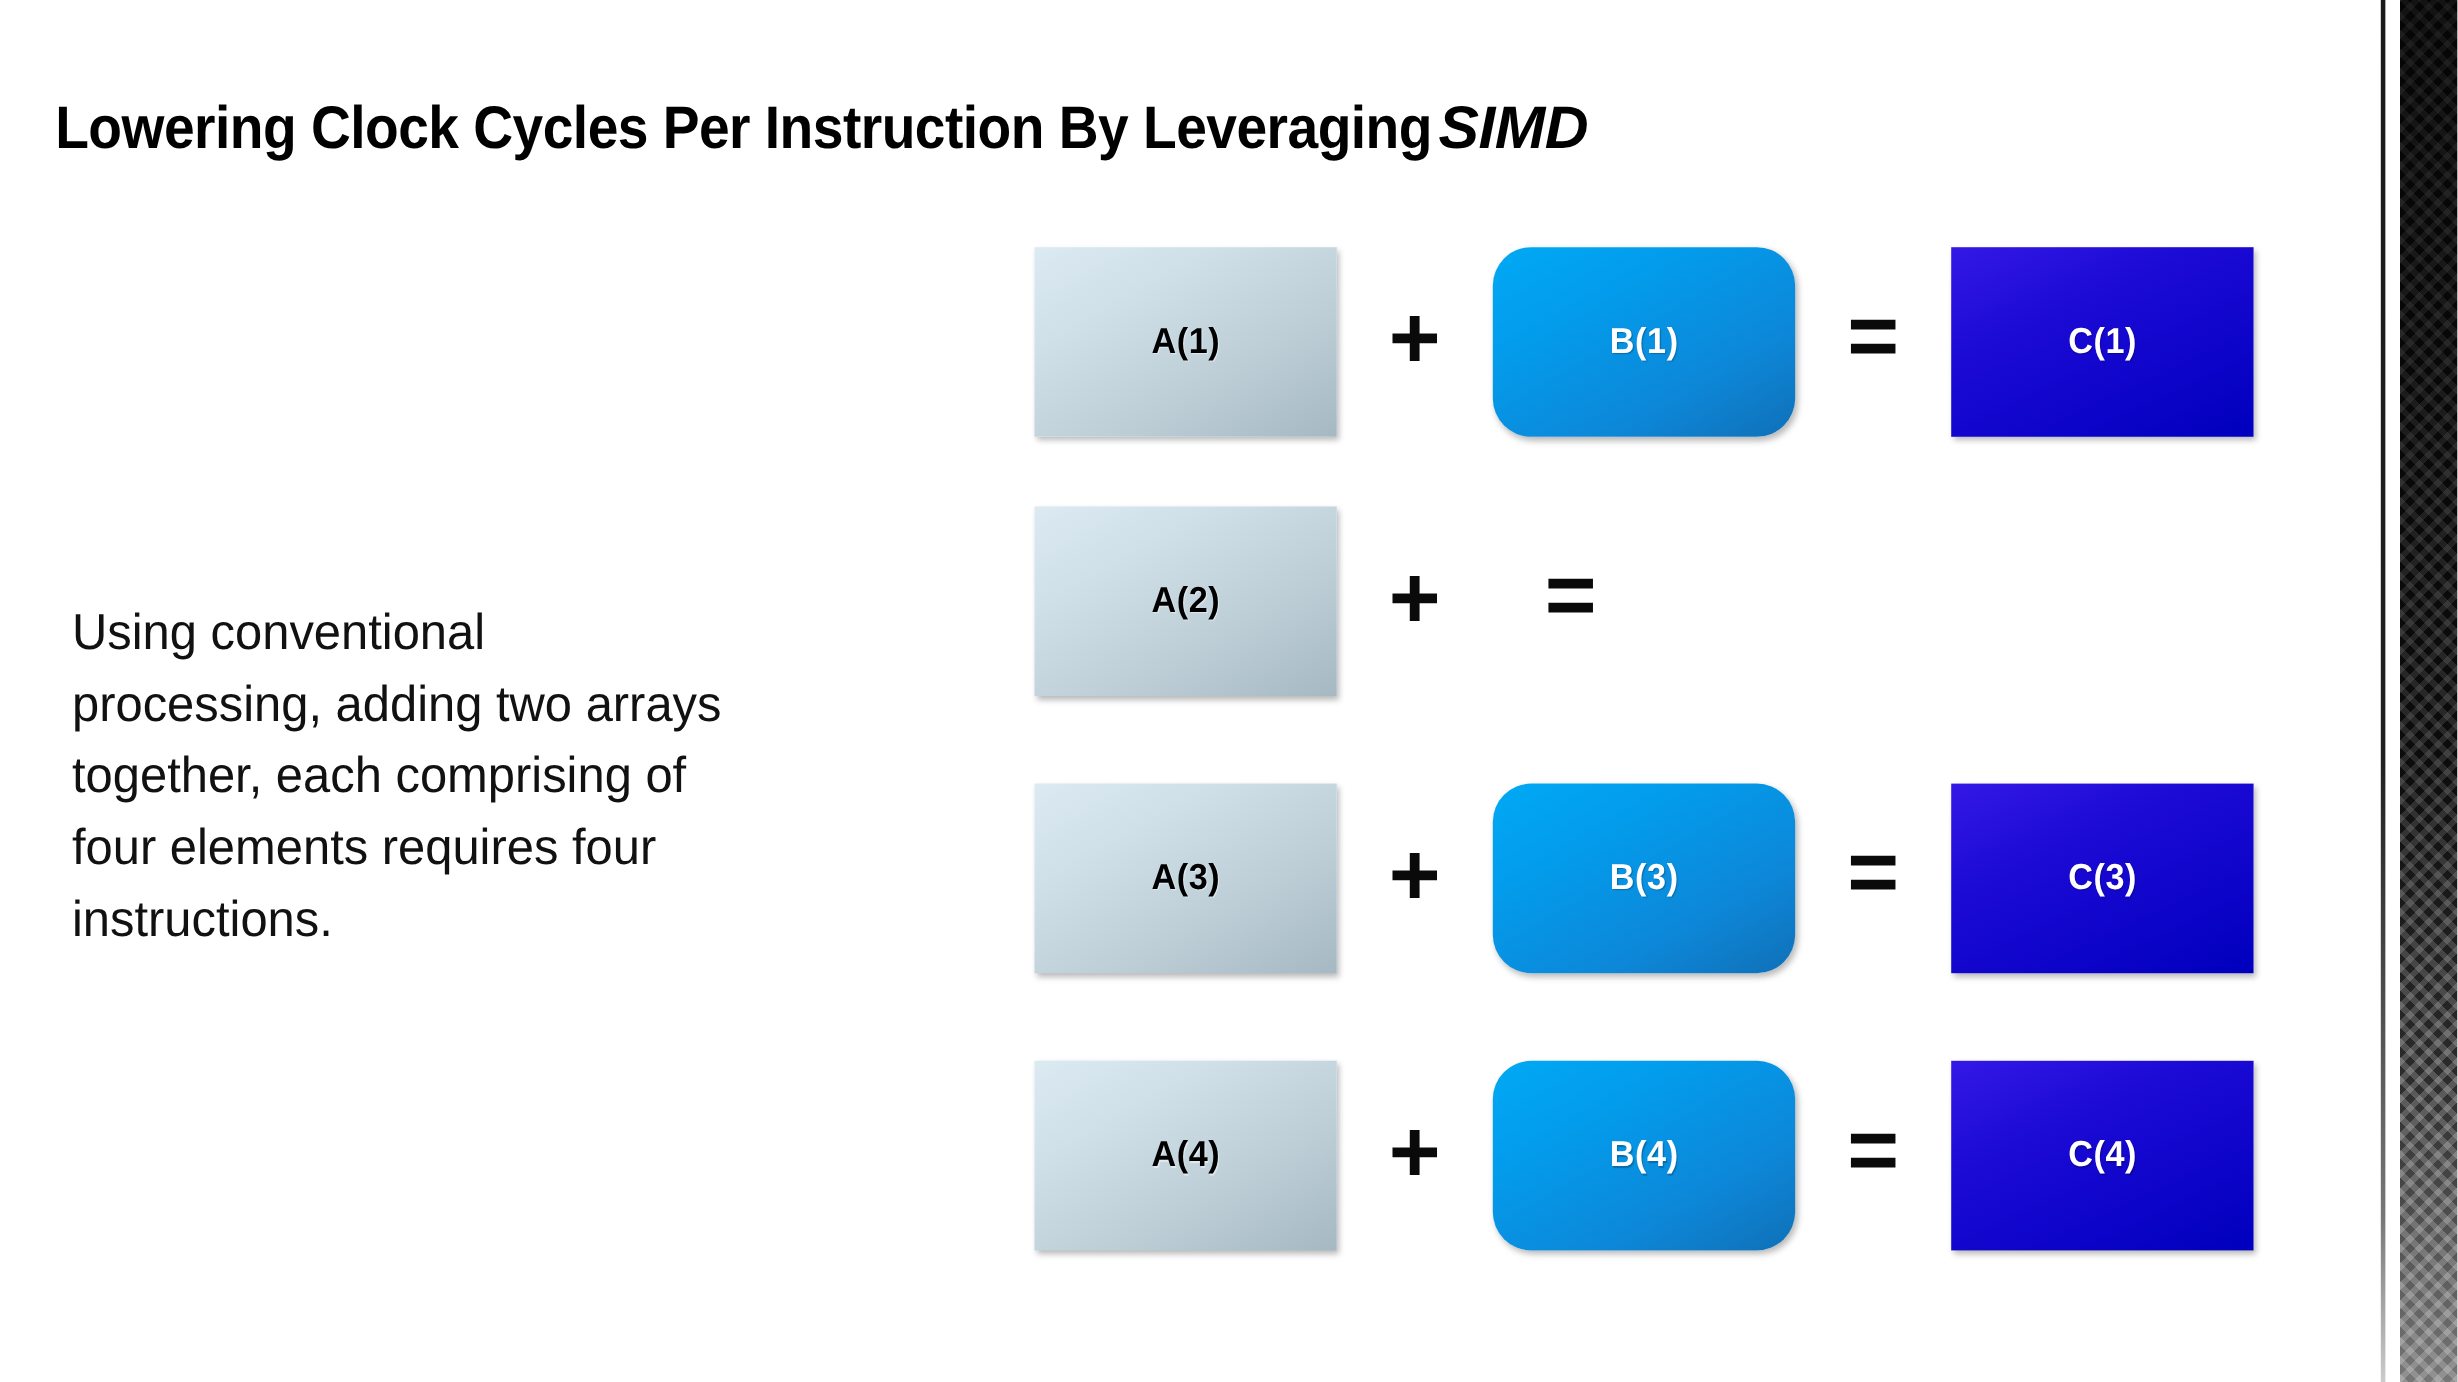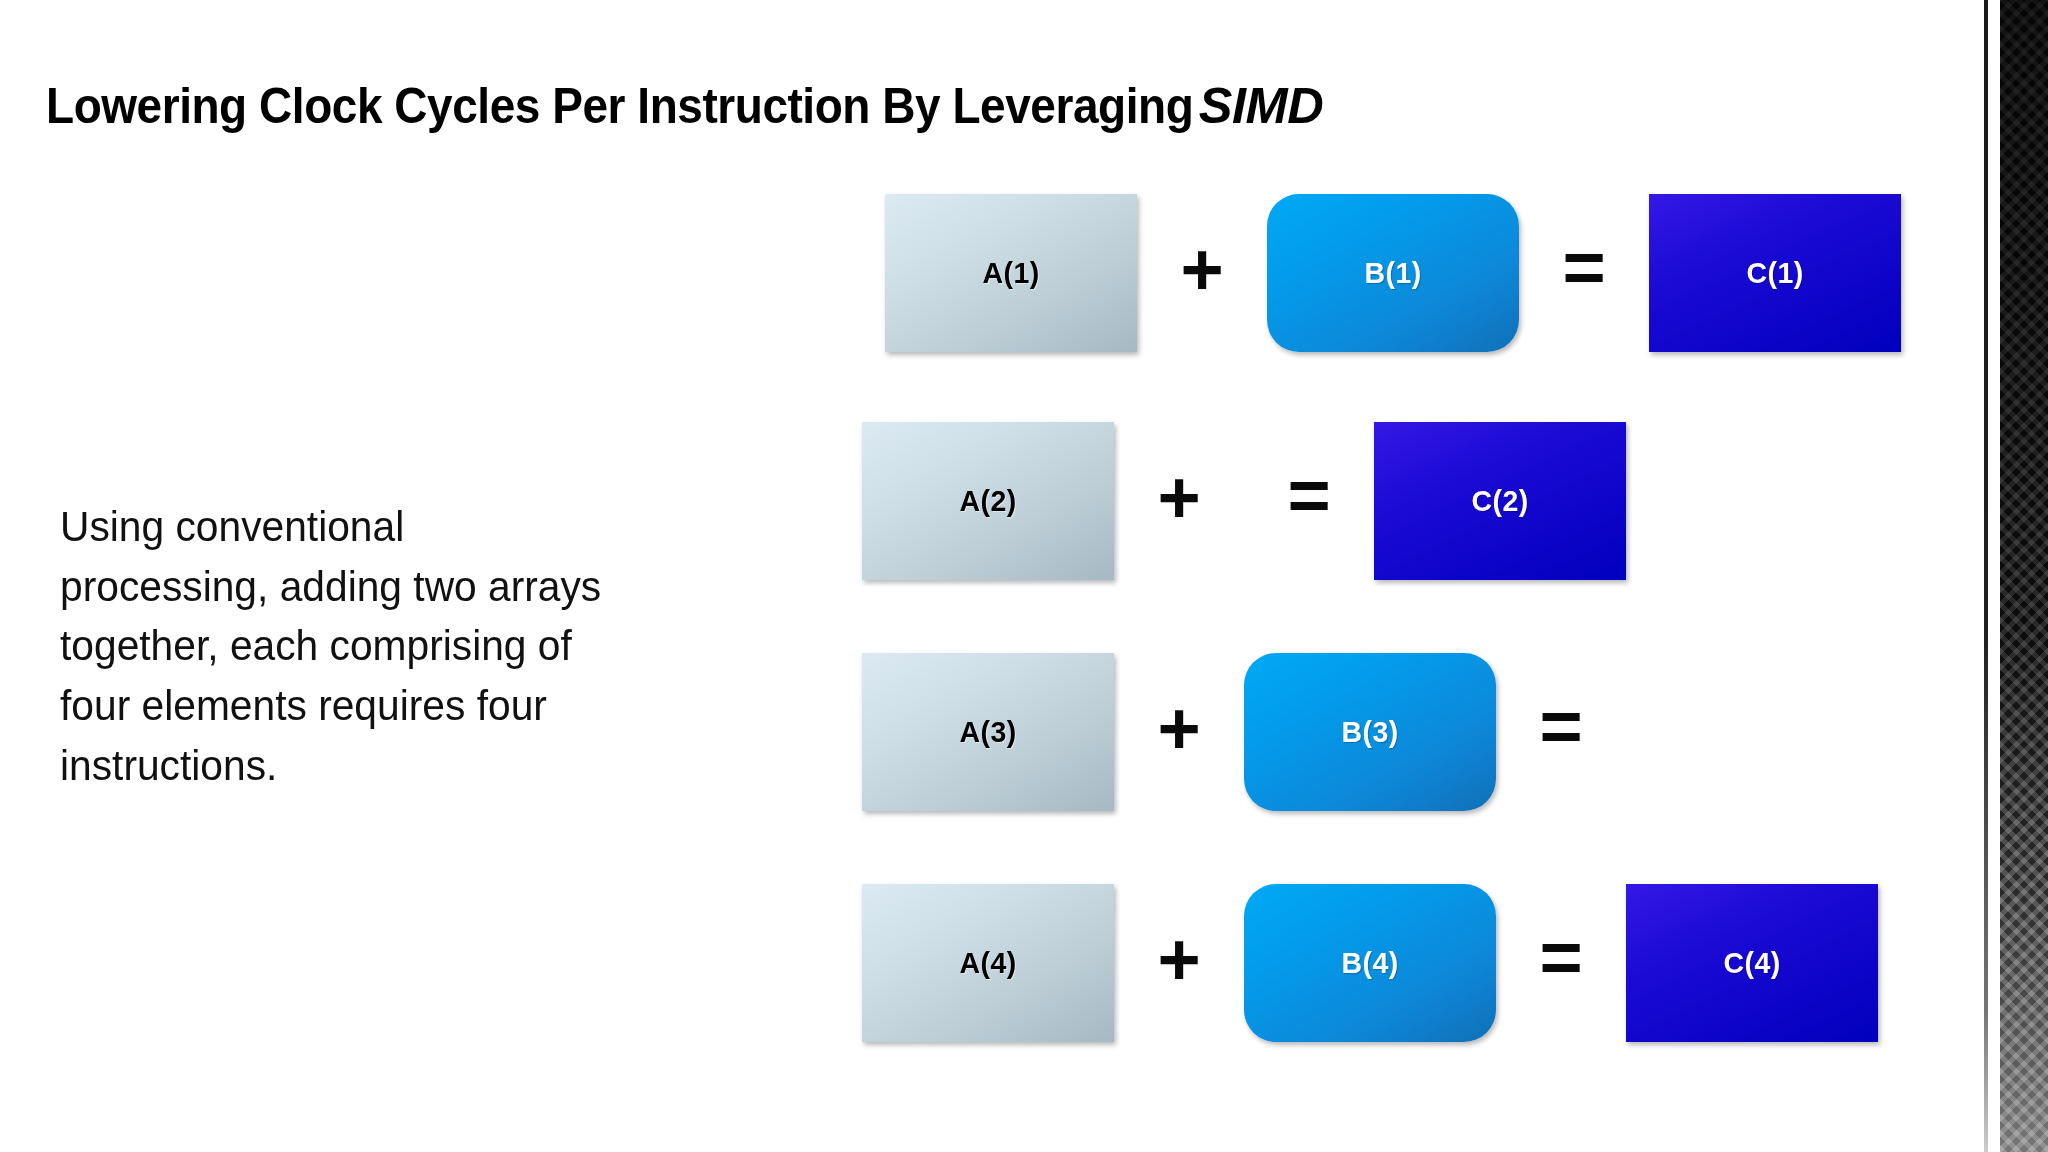--- a/index.html
+++ b/index.html
@@ -72,21 +72,21 @@
     height: 860px;
   }
   .eq-row {
     position: absolute;
     left: 0;
     width: 1020px;
     height: 158px;
     display: flex;
     align-items: center;
   }
-  .eq-row.r0 { top: 4px; margin-left: 23px; }
+  .eq-row.r0 { top: 16px; }
   .eq-row.r1 { top: 232px; }
   .eq-row.r2 { top: 463px; }
   .eq-row.r3 { top: 694px; }
 
   .cell {
     width: 252px;
     height: 158px;
     display: flex;
     align-items: center;
     justify-content: center;
@@ -210,34 +210,34 @@
           <span>C(1)</span>
         </div>
     </div>
 
     <div class="eq-row r1">
       <div class="cell a">
           <span>A(2)</span>
         </div>
       <div class="op plus">+</div>
       <div class="op eq">=</div>
-      <div class="cell c">
-          <span>C(2)</span>
-        </div>
     </div>
 
     <div class="eq-row r2">
       <div class="cell a">
           <span>A(3)</span>
         </div>
       <div class="op plus">+</div>
       <div class="cell b">
           <span>B(3)</span>
         </div>
       <div class="op eq">=</div>
+      <div class="cell c">
+          <span>C(3)</span>
+        </div>
     </div>
 
     <div class="eq-row r3">
       <div class="cell a">
           <span>A(4)</span>
         </div>
       <div class="op plus">+</div>
       <div class="cell b">
           <span>B(4)</span>
         </div>

